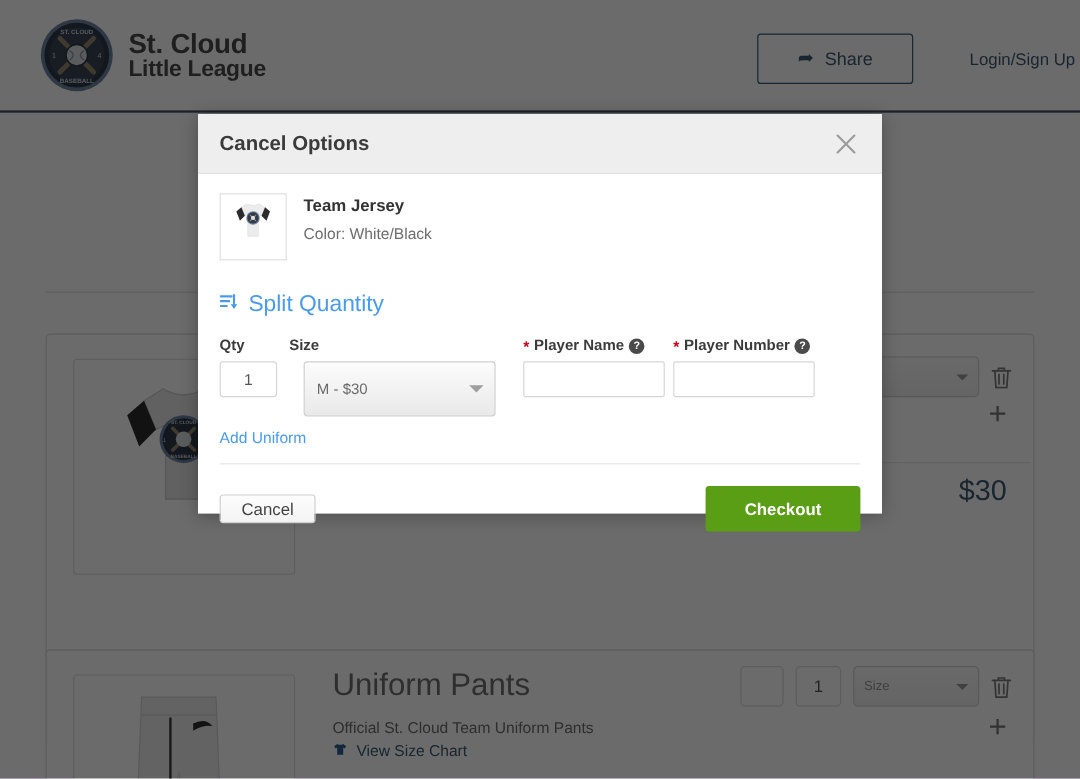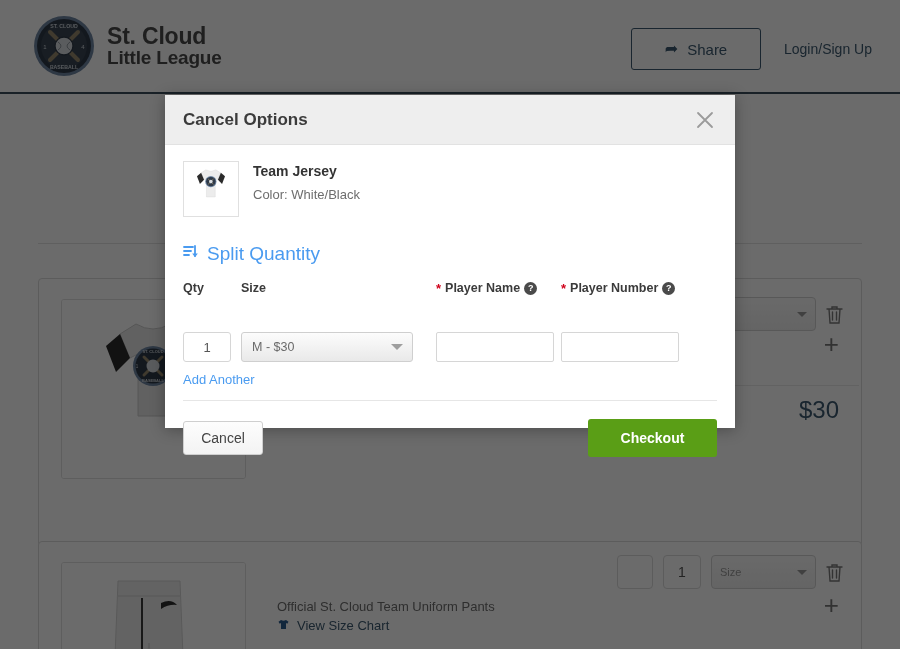--- a/index.html
+++ b/index.html
@@ -26,21 +26,21 @@
   .brand-l2 { font-size:19px; font-weight:bold; color:#4a4a4a; letter-spacing:-0.2px; }
 
   .share-btn {
     position:absolute; left:631px; top:28px; width:130px; height:42px;
     border:1px solid #3d5a70; border-radius:3px; background:transparent;
     display:flex; align-items:center; justify-content:center; gap:9px;
     color:#3d5a70; font-size:15px; cursor:pointer;
   }
   .share-arrow { font-size:16px; line-height:1; }
   .login-link {
-    position:absolute; left:784px; top:41px; font-size:14px; color:#3d5a70;
+    position:absolute; left:808px; top:41px; font-size:14px; color:#3d5a70;
     cursor:pointer; white-space:nowrap;
   }
 
   
   .content { position:absolute; left:0; top:94px; width:900px; height:555px; background:#fff; }
   .divider-rule { position:absolute; left:38px; top:149px; width:824px; height:1px; background:#e3e3e3; }
 
   .product-card {
     position:absolute; left:38px; width:824px;
     border:1px solid #dcdcdc; border-radius:4px; background:#fff;
@@ -106,61 +106,61 @@
 
   .item-row { display:flex; gap:14px; padding-top:16px; }
   .item-thumb { width:56px; height:56px; border:1px solid #e0e0e0; background:#fff; overflow:hidden; flex:0 0 auto; }
   .item-name { font-size:14px; font-weight:bold; color:#333; margin-top:2px; }
   .item-color { font-size:13px; color:#6d6d6d; margin-top:8px; }
 
   .split-row { display:flex; align-items:center; gap:9px; margin-top:26px; cursor:pointer; }
   .split-label { font-size:19px; color:#4a9bf0; }
 
   .fields { display:flex; margin-top:16px; }
-  .field-col { display:flex; flex-direction:column;gap:31px; }
+  .field-col { display:flex; flex-direction:column; }
   .col-qty   { width:48px; }
   .col-size  { width:172px; margin-left:10px; }
   .col-pname { width:118px; margin-left:23px; }
   .col-pnum  { width:118px; margin-left:7px; }
   .field-label {
     font-size:12.5px; font-weight:bold; color:#3b3b3b; margin-bottom:6px;
     display:flex; align-items:center; gap:4px; white-space:nowrap;
   }
   .req-star { color:#d0021b; font-size:13px; line-height:1; }
   .help-ico {
     width:13px; height:13px; border-radius:50%; background:#4a4a4a; color:#fff;
     font-size:9px; font-weight:bold; display:inline-flex; align-items:center;
     justify-content:center; cursor:pointer; flex:0 0 auto;
   }
   .inp-qty {
     height:30px; border:1px solid #d6d6d6; border-radius:3px; background:#fff;
     text-align:center; font-size:13px; color:#555;
     display:flex; align-items:center; justify-content:center;
   }
   .sel-size {
-    height:30px; border:1px solid #cfcfcf; border-radius:3px;
+    height:46px; border:1px solid #cfcfcf; border-radius:3px;
     background:linear-gradient(#fcfcfc,#e9e9e9);
     display:flex; align-items:center; padding:0 10px; font-size:12.5px; color:#6a6a6a;
-    position:relative; cursor:pointer;
+    position:relative; cursor:pointer;margin-left:12px;
   }
   .sel-size .caret2 {
     position:absolute; right:9px; top:50%; margin-top:-3px;
     border-left:6px solid transparent; border-right:6px solid transparent; border-top:6px solid #9e9e9e;
   }
   .inp-text {
     height:30px; border:1px solid #d6d6d6; border-radius:2px; background:#fff;
     width:100%; font-size:13px; padding:0 6px; color:#333;
   }
 
   .add-another { font-size:13px; color:#4a9bf0; margin-top:10px; cursor:pointer; display:inline-block; }
   .modal-rule { height:1px; background:#e6e6e6; margin-top:12px; }
 
   .modal-actions { display:flex; align-items:center; justify-content:space-between; margin-top:18px; }
   .btn-cancel {
-    width:80px; height:34px; border:1px solid #cfcfcf; border-radius:3px;
+    width:80px; height:24px; border:1px solid #cfcfcf; border-radius:3px;
     background:linear-gradient(#fdfdfd,#f3f3f3); color:#444; font-size:14px;
     cursor:pointer; font-family:inherit;
   }
   .btn-checkout {
     width:129px; height:38px; border:0; border-radius:3px;
     background:#5a9e16; color:#fff; font-size:14px; font-weight:bold;
     cursor:pointer; font-family:inherit;
   }
 </style>
 </head>
@@ -266,20 +266,21 @@
         <div class="thumb-frame tall">
           <svg width="183" height="178" viewBox="0 0 183 178">
             <rect width="183" height="178" fill="#ffffff"></rect>
             <path d="M56 18 h62 l6 150 h-26 l-11 -88 -11 88 h-26 z" fill="#ebebeb" stroke="#d4d4d4" stroke-width="1"></path>
             <line x1="56" y1="33" x2="118" y2="33" stroke="#d8d8d8" stroke-width="1.5"></line>
             <line x1="80" y1="35" x2="80" y2="168" stroke="#3a3a3a" stroke-width="2"></line>
             <path d="M99 40 q10 -5 16 2 q-8 -1 -16 4 z" fill="#2e2e2e"></path>
           </svg>
         </div>
 
+        <div class="prod-title" style="top:13px">Uniform Pants</div>
         <div class="prod-desc" style="top:57px">Official St. Cloud Team Uniform Pants</div>
         <div class="size-chart" style="top:76px">
           <span class="shirt-ico">
             <svg width="13" height="13" viewBox="0 0 13 13">
               <path d="M4 2 L1.5 3.8 l1.2 2 L4 5 v6 h5 V5 l1.3 0.8 1.2 -2 L9 2 q-2.5 1.4 -5 0 z" fill="#2c5d8f"></path>
             </svg>
           </span>
           <span>View Size Chart</span>
         </div>
 
@@ -379,21 +380,21 @@
         <div class="field-col col-pnum">
           <div class="field-label">
             <span class="req-star">*</span>
             <span>Player Number</span>
             <span class="help-ico">?</span>
           </div>
           <input class="inp-text" type="text" value="" placeholder="" style="">
         </div>
       </div>
 
-      <div class="add-another">Add Another</div>
+      <div class="add-another">Add Uniform</div>
 
       <div class="modal-rule"></div>
 
       <div class="modal-actions">
         <button class="btn-cancel">Cancel</button>
         <button class="btn-checkout">Checkout</button>
       </div>
 
     </div>
   </div>

